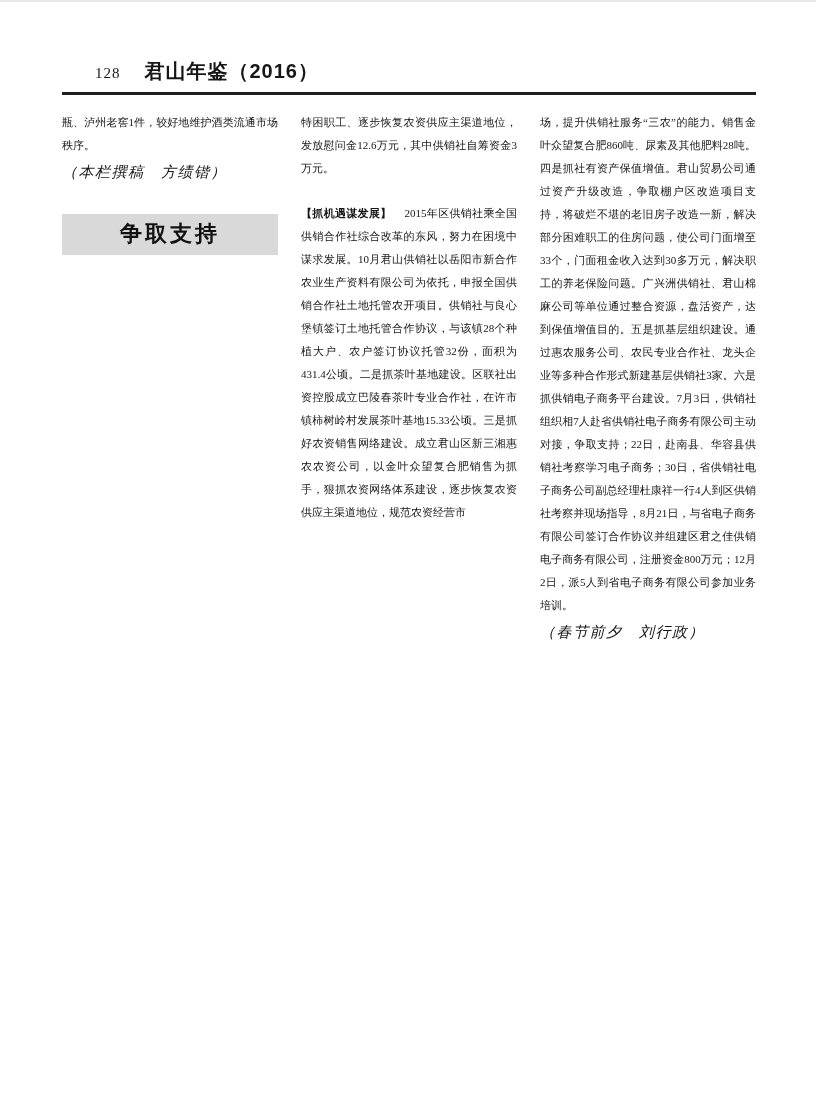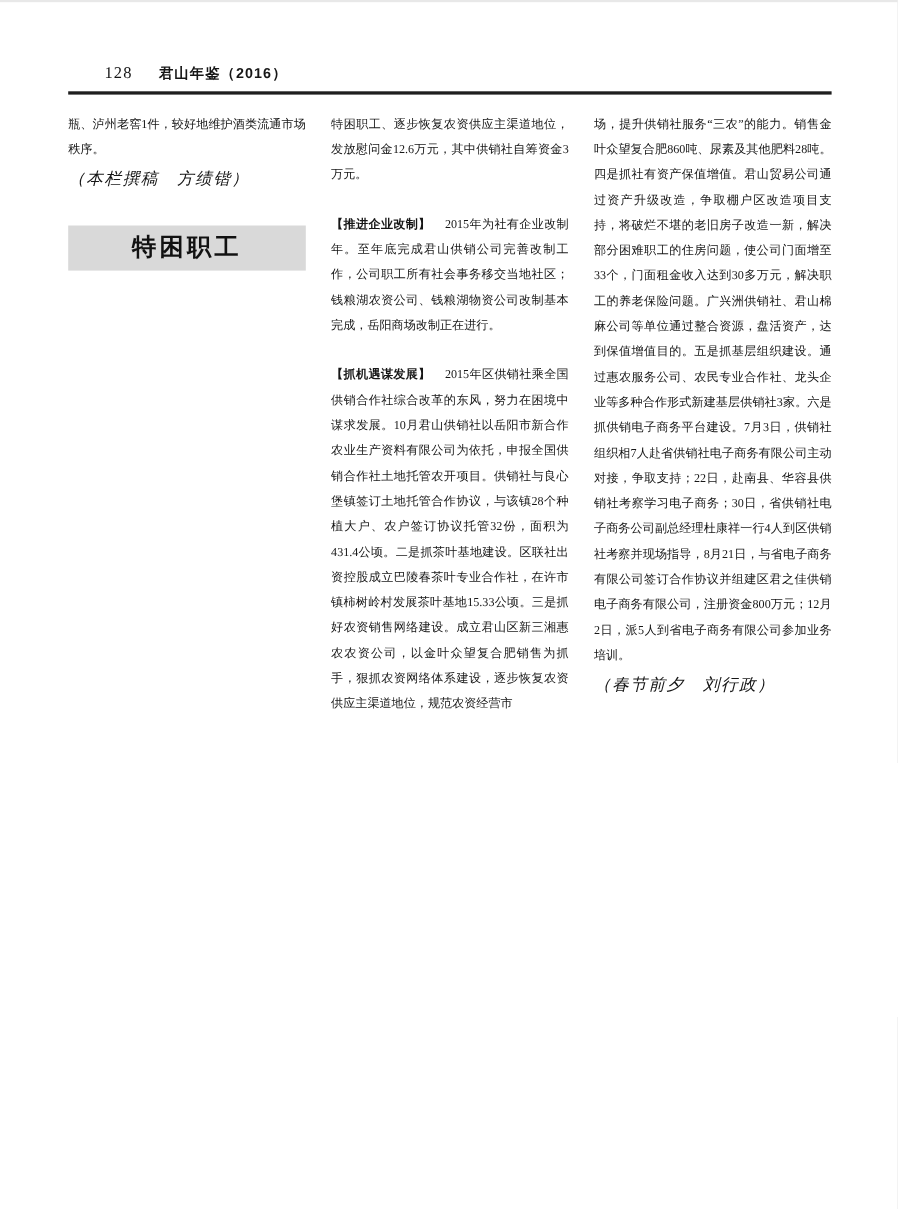--- a/index.html
+++ b/index.html
@@ -22,21 +22,21 @@
   }
   .pagenum {
     font-family: "Liberation Serif", serif;
     font-size: 15px;
     letter-spacing: 1px;
   }
   .booktitle {
     margin-left: 24px;
     font-family: "Liberation Sans", sans-serif;
     font-weight: 700;
-    font-size: 13px;
+    font-size: 20px;
     letter-spacing: 1px;
   }
   .header-rule {
     margin-top: 7px;
     height: 0;
     border-bottom: 3px solid #1f1f1f;
   }
   
   .columns {
     display: flex;
@@ -92,27 +92,26 @@
     </div>
     <div class="header-rule"></div>
   </header>
 
   <main class="columns">
 
     <section class="col">
       <p class="body-text">瓶、泸州老窖1件，较好地维护酒类流通市场秩序。</p>
       <p class="byline">（本栏撰稿　方绩锴）</p>
       <div class="section-box">
-        <span>特困职工</span>
+        <span>争取支持</span>
       </div>
     </section>
 
     <section class="col">
       <p class="body-text">特困职工、逐步恢复农资供应主渠道地位，发放慰问金12.6万元，其中供销社自筹资金3万元。</p>
-      <p class="body-text entry"><span class="entry-label">【推进企业改制】</span><span>2015年为社有企业改制年。至年底完成君山供销公司完善改制工作，公司职工所有社会事务移交当地社区；钱粮湖农资公司、钱粮湖物资公司改制基本完成，岳阳商场改制正在进行。</span></p>
       <p class="body-text entry"><span class="entry-label">【抓机遇谋发展】</span><span>2015年区供销社乘全国供销合作社综合改革的东风，努力在困境中谋求发展。10月君山供销社以岳阳市新合作农业生产资料有限公司为依托，申报全国供销合作社土地托管农开项目。供销社与良心堡镇签订土地托管合作协议，与该镇28个种植大户、农户签订协议托管32份，面积为431.4公顷。二是抓茶叶基地建设。区联社出资控股成立巴陵春茶叶专业合作社，在许市镇柿树岭村发展茶叶基地15.33公顷。三是抓好农资销售网络建设。成立君山区新三湘惠农农资公司，以金叶众望复合肥销售为抓手，狠抓农资网络体系建设，逐步恢复农资供应主渠道地位，规范农资经营市</span></p>
     </section>
 
     <section class="col">
       <p class="body-text">场，提升供销社服务“三农”的能力。销售金叶众望复合肥860吨、尿素及其他肥料28吨。四是抓社有资产保值增值。君山贸易公司通过资产升级改造，争取棚户区改造项目支持，将破烂不堪的老旧房子改造一新，解决部分困难职工的住房问题，使公司门面增至33个，门面租金收入达到30多万元，解决职工的养老保险问题。广兴洲供销社、君山棉麻公司等单位通过整合资源，盘活资产，达到保值增值目的。五是抓基层组织建设。通过惠农服务公司、农民专业合作社、龙头企业等多种合作形式新建基层供销社3家。六是抓供销电子商务平台建设。7月3日，供销社组织相7人赴省供销社电子商务有限公司主动对接，争取支持；22日，赴南县、华容县供销社考察学习电子商务；30日，省供销社电子商务公司副总经理杜康祥一行4人到区供销社考察并现场指导，8月21日，与省电子商务有限公司签订合作协议并组建区君之佳供销电子商务有限公司，注册资金800万元；12月2日，派5人到省电子商务有限公司参加业务培训。</p>
       <p class="byline">（春节前夕　刘行政）</p>
     </section>
 
   </main>
 </div>

